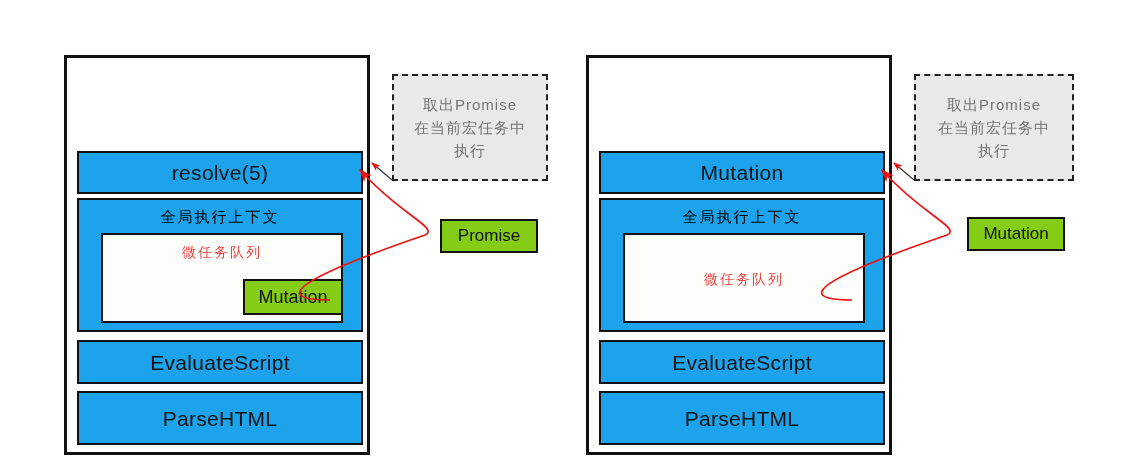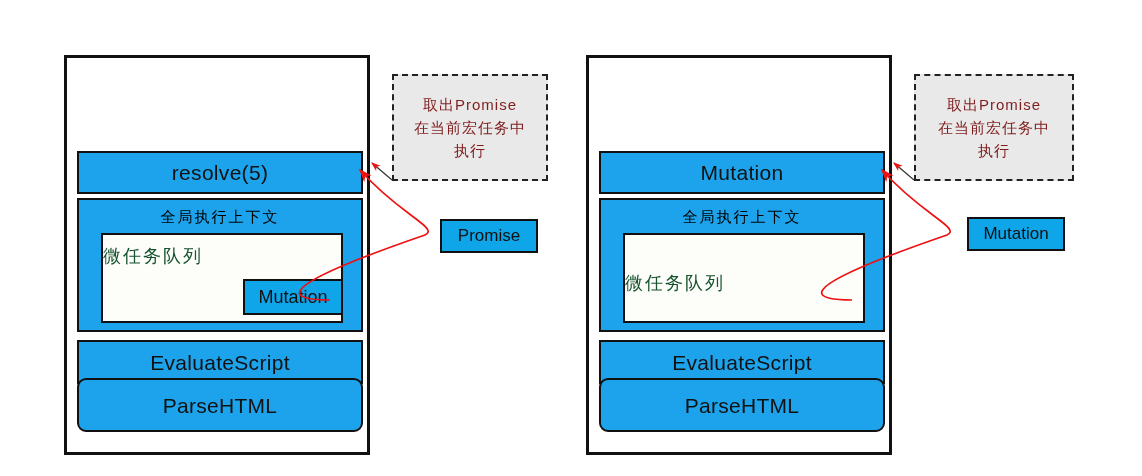--- a/index.html
+++ b/index.html
@@ -46,21 +46,21 @@
     letter-spacing: 0.3px;
     line-height: 1;
     white-space: nowrap;
   }
 
   
   .f-top        { left: 10px; top: 93px;  width: 286px; height: 43px; }
   .f-context    { left: 10px; top: 140px; width: 286px; height: 134px;
                   display: block; }
   .f-evaluate   { left: 10px; top: 282px; width: 286px; height: 44px; }
-  .f-parse      { left: 10px; top: 320px; width: 286px; height: 54px; border-radius: 9px; }
+  .f-parse      { left: 10px; top: 333px; width: 286px; height: 54px; }
 
   .context-title {
     width: 100%;
     text-align: center;
     margin-top: 8px;
     font-size: 15px;
     letter-spacing: 2px;
     color: #000000;
   }
 
@@ -73,32 +73,33 @@
     height: 90px;
     background: #fdfdfa;
     border: 2px solid #111111;
     box-sizing: border-box;
   }
   .queue-title {
     position: absolute;
     top: 9px;
     left: 0;
     width: 100%;
-    font-size: 18px;
+    text-align: center;
+    font-size: 14px;
     letter-spacing: 2px;
-    color: #14532d;
+    color: #ef4444;
   }
   .queue-title.centered {
     top: 36px;
   }
 
   
   .chip {
     position: absolute;
-    background: #0ea5e9;
+    background: #84cc16;
     border: 2px solid #111111;
     box-sizing: border-box;
     display: flex;
     align-items: center;
     justify-content: center;
     font-size: 18px;
     color: #111111;
     white-space: nowrap;
   }
   .chip-in-queue {
@@ -118,21 +119,21 @@
   
   .callout {
     position: absolute;
     background: #E9E9E9;
     border: 2px dashed #222222;
     box-sizing: border-box;
     display: flex;
     flex-direction: column;
     align-items: center;
     justify-content: center;
-    color: #7f1d1d;
+    color: #737373;
     padding: 4px 6px;
   }
   .callout-left  { left: 392px; top: 74px; width: 156px; height: 107px; }
   .callout-right { left: 914px; top: 74px; width: 160px; height: 107px; }
   .callout-line {
     font-size: 15px;
     line-height: 1.55;
     letter-spacing: 1px;
     white-space: nowrap;
   }

